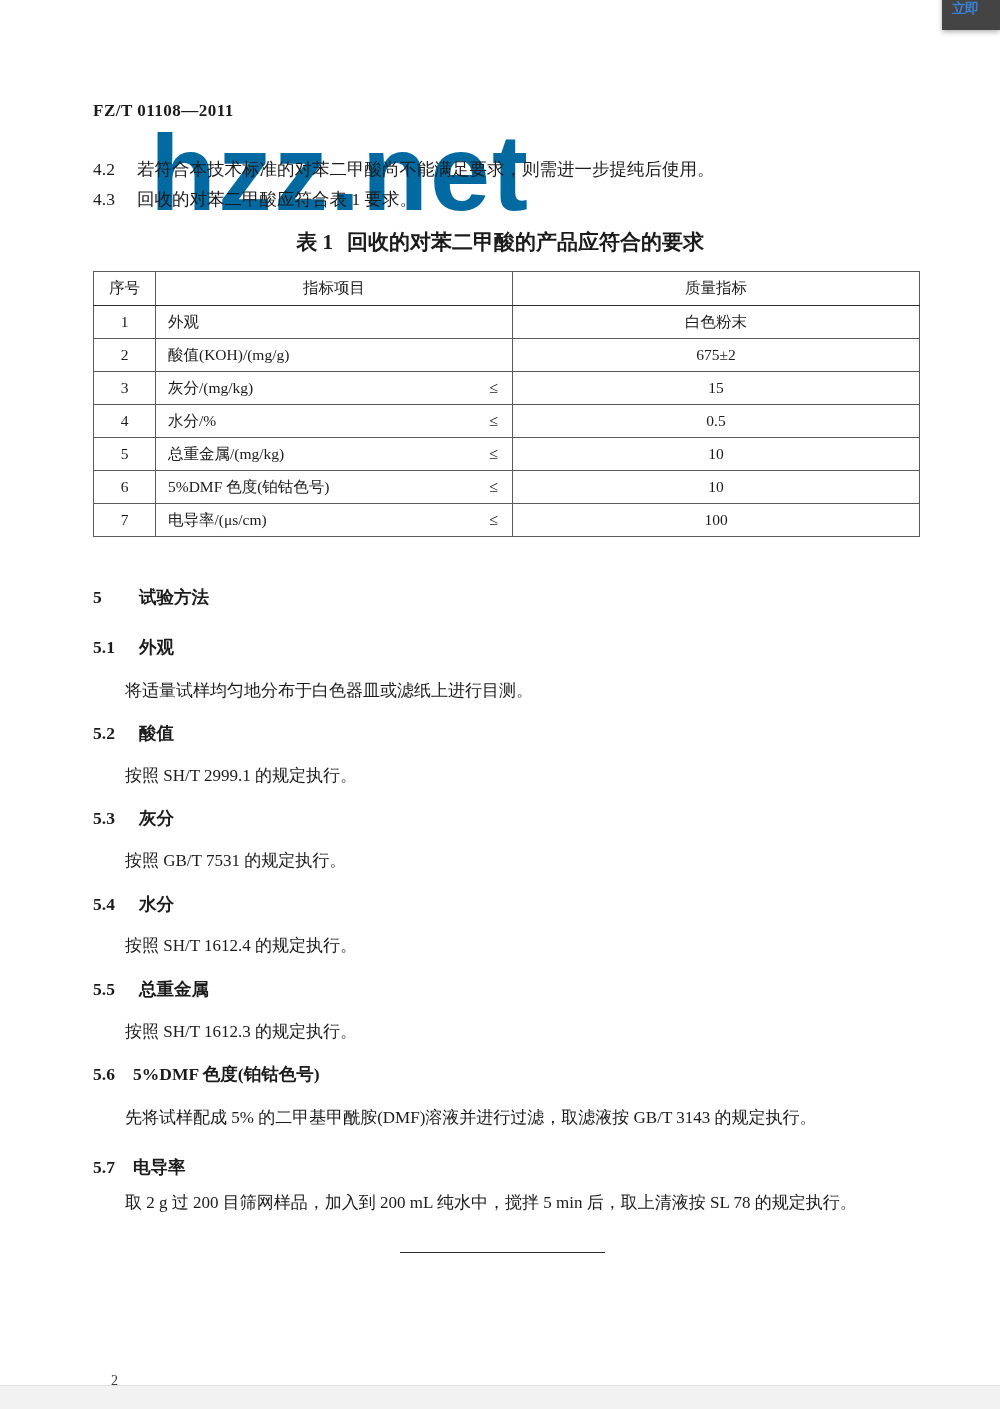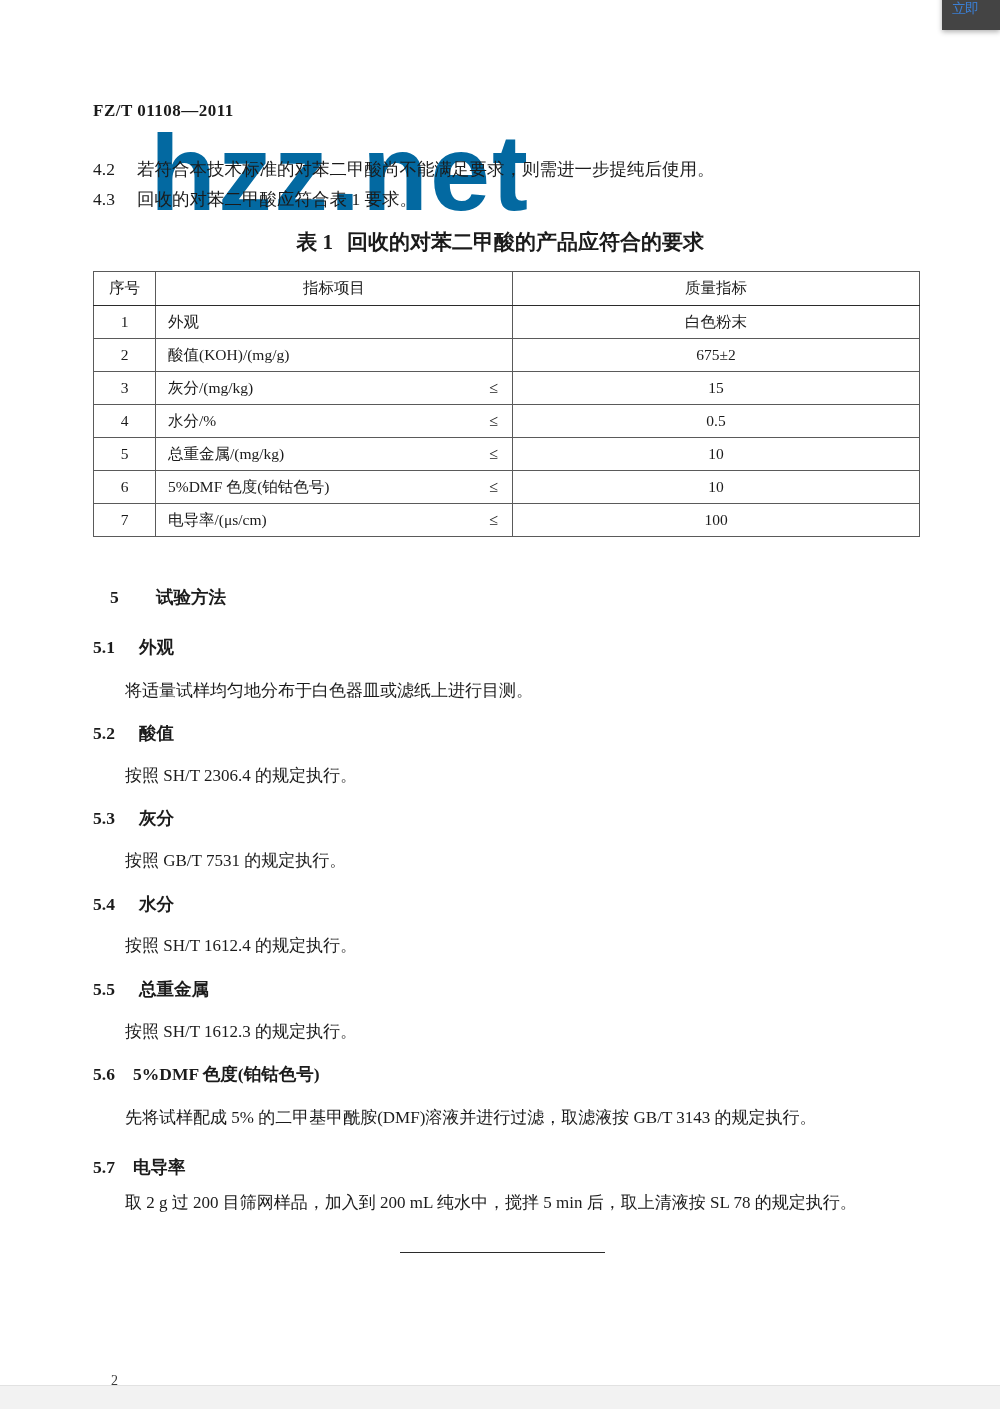--- a/index.html
+++ b/index.html
@@ -44,21 +44,21 @@
     box-shadow: 0 2px 5px rgba(0,0,0,.30);
     z-index: 40;
     overflow: hidden;
   }
   #viewer-chip .chip-glyph {
     position: absolute;
     left: 10px; top: 16px;
     font-size: 14px;
     letter-spacing: -1px;
     color: #3b7fd4;
-    font-weight: normal;
+    font-weight: bold;
     font-family: "Liberation Sans", sans-serif;
     white-space: nowrap;
   }
 
   
   #watermark {
     position: absolute;
     left: 150px; top: 110px;
     font-size: 108px;
     font-weight: bold;
@@ -245,33 +245,33 @@
             <td class="cell-qi">10</td>
           </tr>
           <tr>
             <td class="cell-no">7</td>
             <td class="cell-item"><span>电导率/(μs/cm)</span><span class="le">≤</span></td>
             <td class="cell-qi">100</td>
           </tr>
         </tbody>
     </table>
 
-    <div class="sec-h" style="top:585px;margin-left:17px;">
+    <div class="sec-h" style="top:585px;">
       <span class="num">5</span><span>试验方法</span>
     </div>
 
     <div class="sec-h" style="top:635px;">
       <span class="num">5.1</span><span>外观</span>
     </div>
     <div class="sec-p" style="top:679px;">将适量试样均匀地分布于白色器皿或滤纸上进行目测。</div>
 
     <div class="sec-h" style="top:721px;">
       <span class="num">5.2</span><span>酸值</span>
     </div>
-    <div class="sec-p" style="top:764px;">按照 SH/T 2306.4 的规定执行。</div>
+    <div class="sec-p" style="top:764px;">按照 SH/T 2999.1 的规定执行。</div>
 
     <div class="sec-h" style="top:806px;">
       <span class="num">5.3</span><span>灰分</span>
     </div>
     <div class="sec-p" style="top:849px;">按照 GB/T 7531 的规定执行。</div>
 
     <div class="sec-h" style="top:892px;">
       <span class="num">5.4</span><span>水分</span>
     </div>
     <div class="sec-p" style="top:934px;">按照 SH/T 1612.4 的规定执行。</div>

